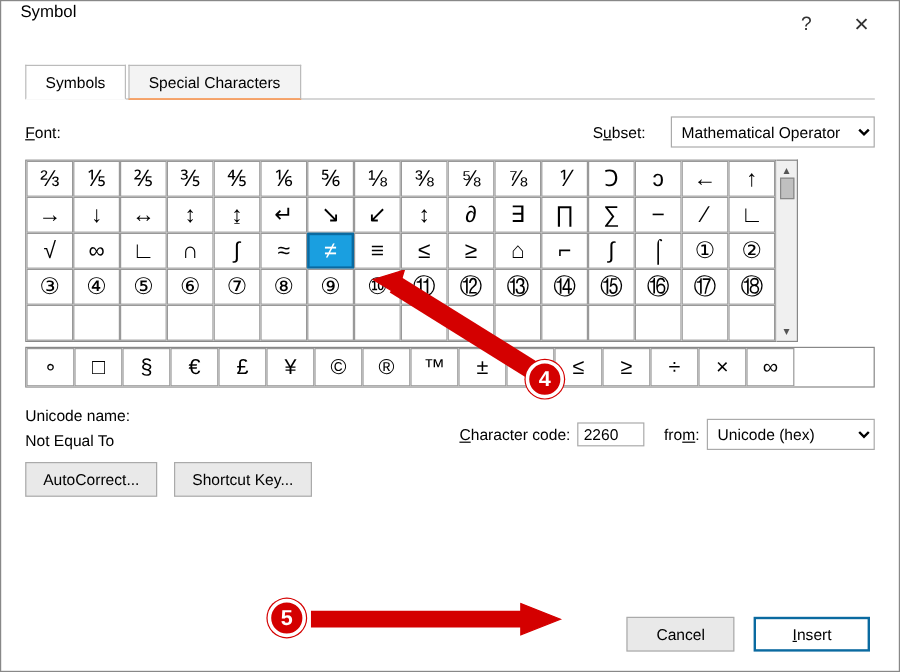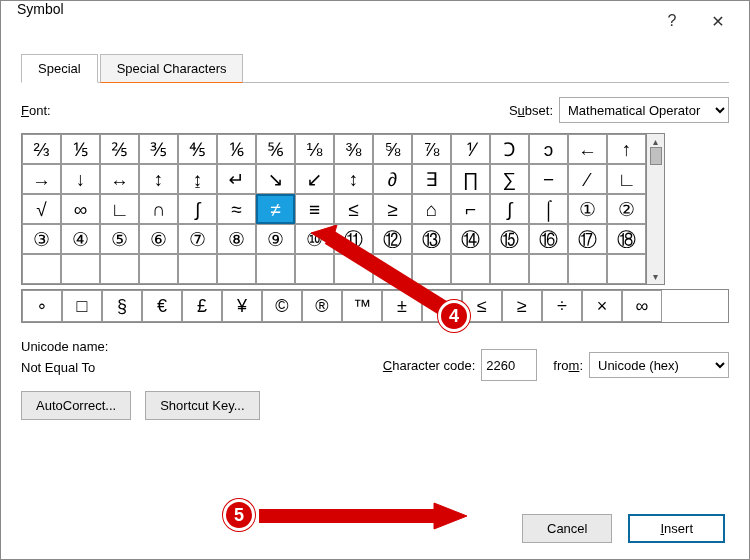--- a/index.html
+++ b/index.html
@@ -7,25 +7,25 @@
   .window { width: 750px; height: 560px; border: 1px solid #888; position: relative; background: #fff; overflow: hidden; }
   .titlebar { display: flex; align-items: flex-start; height: 40px; padding: 0 8px 0 16px; }
   .title { font-size: 14px; color: #000; }
   .title-sp { flex: 1; }
   .title-btn { width: 46px; height: 40px; display: flex; align-items: center; justify-content: center; font-size: 16px; color: #333; }
   .body { padding: 8px 20px; }
   .tabs { display: flex; border-bottom: 1px solid #bbb; margin-top: 4px; }
   .tab { position: relative; bottom: -1px; padding: 6px 16px; font-size: 13px; border: 1px solid #bbb; background: #fff; margin-right: 2px; }
   .tab.inactive { border-bottom: 1px solid #f97316; background: #f3f3f3; }
   .tab.active { border-bottom: 1px solid #fff; }
-  .row { display: flex; align-items: center; margin-top: 14px; gap: 6px; }
+  .row { display: flex; align-items: center; margin-top: 14px; gap: 21px; }
   .lbl { font-size: 13px; }
   .u::first-letter { text-decoration: underline; }
   select { font-size: 13px; height: 26px; border: 1px solid #aaa; background: #fff; padding: 0 4px; }
-  input[type=text] { font-size: 13px; height: 32px; border: 1px solid #aaa; padding: 0 4px; }
+  input[type=text] { font-size: 13px; height: 20px; border: 1px solid #aaa; padding: 0 4px; }
   .grid-wrap { display: flex; margin-top: 10px; }
   .symgrid { border: 1px solid #888; display: grid; grid-template-columns: repeat(16, 39px); grid-template-rows: repeat(5, 30px); }
   .cell { border: 1px solid #999; display: flex; align-items: center; justify-content: center; font-size: 19px; background: #fff; cursor: pointer; line-height:1; }
   .cell.sel { background: #1a9fe0; color: #fff; border: 2px solid #0a6aa0; }
   .scroll { width: 18px; border-top: 1px solid #888; border-right: 1px solid #888; border-bottom: 1px solid #888; background: #f0f0f0; display: flex; flex-direction: column; align-items: center; justify-content: space-between; font-size: 10px; color: #555; padding: 2px 0; }
   .section-label { font-size: 13px; margin-top: 14px; }
   .recent-grid { border: 1px solid #888; display: grid; grid-template-columns: repeat(16, 40px); grid-template-rows: 32px; margin-top: 4px; }
   .btn { background: #e9e9e9; border: 1px solid #aaa; padding: 6px 14px; font-size: 13px; cursor: pointer; }
   .btn.primary { border: 2px solid #0a6aa0; background: #fff; padding: 5px 30px; }
   .footer { position: absolute; bottom: 16px; right: 24px; display: flex; gap: 16px; }
@@ -41,21 +41,21 @@
 
   <div class="titlebar">
     <span class="title">Symbol</span>
     <span class="title-sp"></span>
     <div class="title-btn">?</div>
     <div class="title-btn">✕</div>
   </div>
 
   <div class="body">
     <div class="tabs">
-      <div class="tab active"><span class="u">Special</span></div>
+      <div class="tab active"><span class="u">Symbols</span></div>
       <div class="tab inactive"><span class="u">Special Characters</span></div>
     </div>
 
     <div class="row">
       <span class="lbl u">Font:</span>
       <span style="flex:1"></span>
       <span class="lbl">S<u>u</u>bset:</span>
       <select style="width:170px"><option>Mathematical Operator</option></select>
     </div>
 

